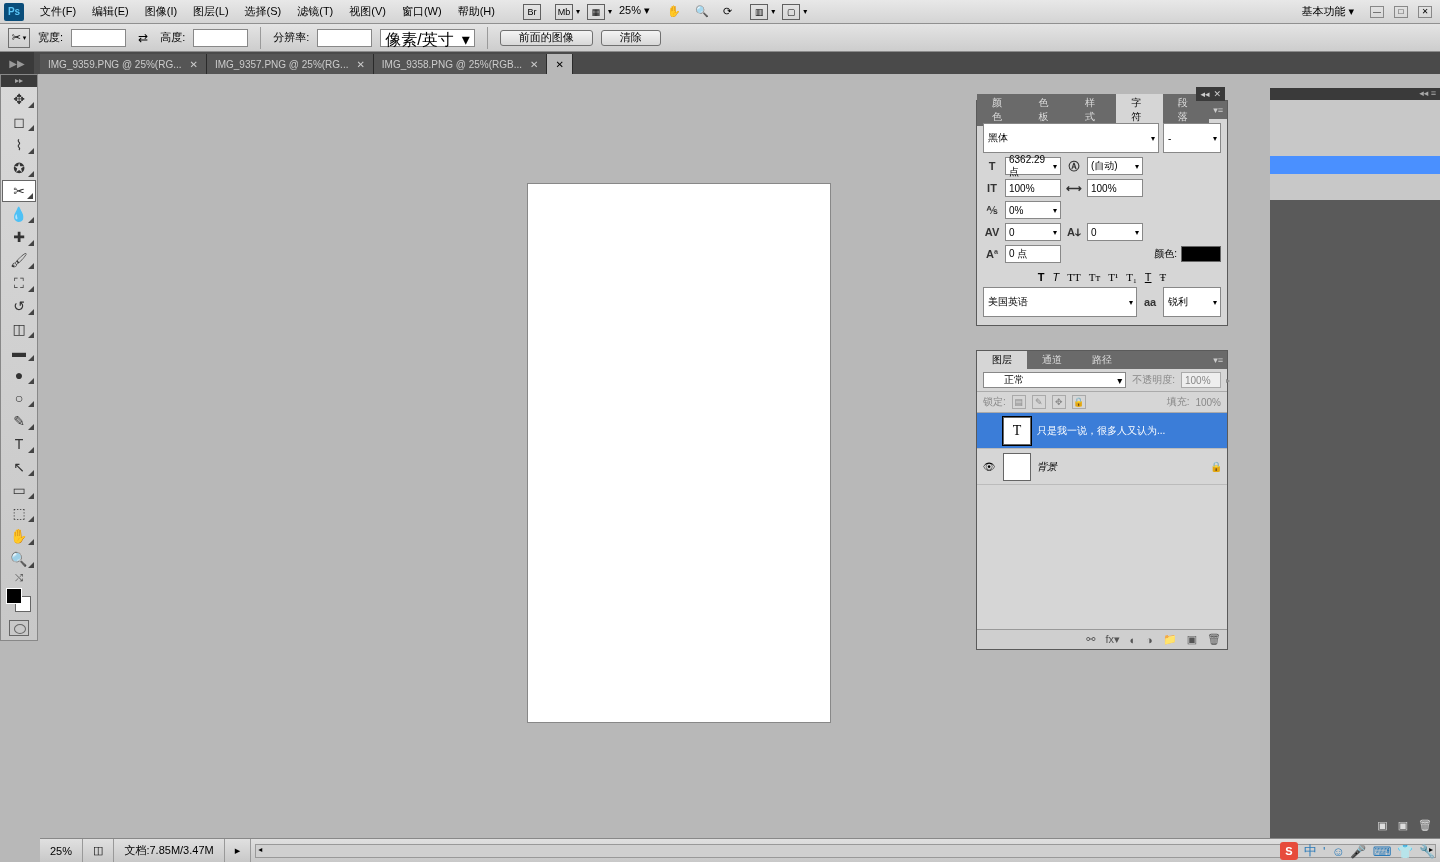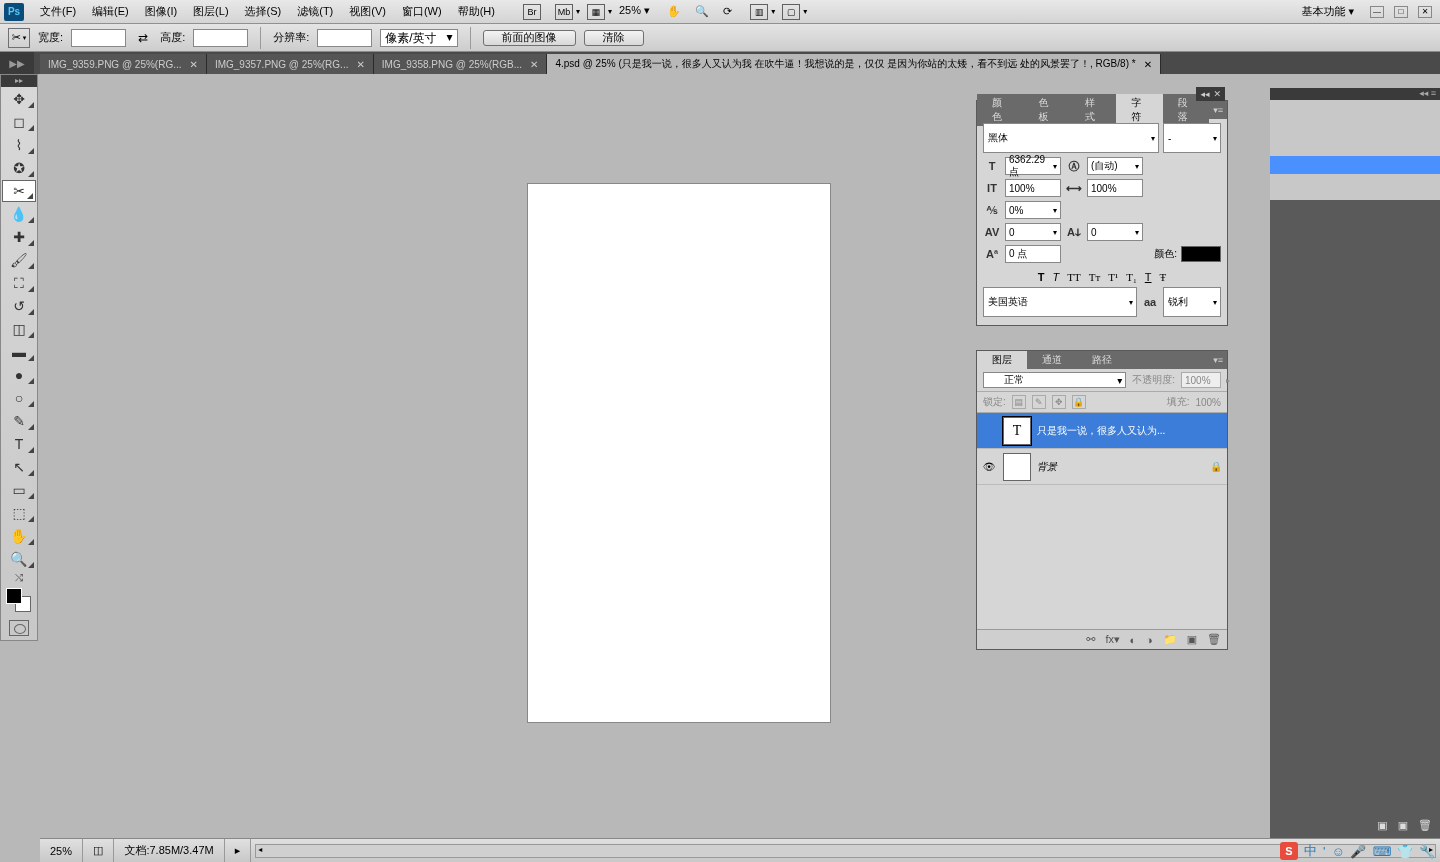--- a/index.html
+++ b/index.html
@@ -17,21 +17,21 @@
 .workspace-sel { font-size: 11px; padding: 0 6px; }
 .winbtn { width: 14px; height: 12px; border: 1px solid #888; font-size: 8px; display: flex; align-items: center; justify-content: center; }
 
 
 .optionsbar { height: 28px; background: linear-gradient(#e4e4e4,#cdcdcd); border-bottom: 1px solid #8a8a8a; display: flex; align-items: center; font-size: 11px; padding-left: 8px; gap: 8px; }
 .crop-icon-opt { width: 22px; height: 20px; border: 1px solid #707070; display: flex; align-items: center; justify-content: center; }
 .crop-icon-opt::after { content: "▾"; font-size: 7px; margin-left: 2px; }
 .opt-input { width: 55px; height: 18px; background: #fff; border: 1px solid #888; font-size: 11px; padding: 0 2px; }
 .opt-swap { font-size: 12px; padding: 0 4px; }
 .opt-sep { width: 1px; height: 22px; background: #9a9a9a; margin: 0 4px; }
-.opt-select { height: 18px; border: 1px solid #888; background: #fff; font-size: 12px; padding: 0 20px 0 4px; position: relative; }
+.opt-select { height: 18px; border: 1px solid #888; background: #fff; font-size: 16px; padding: 0 20px 0 4px; position: relative; }
 .opt-select::after { content: "▾"; position: absolute; right: 4px; }
 .opt-btn { height: 16px; padding: 0 18px; background: linear-gradient(#f4f4f4,#d8d8d8); border: 1px solid #707070; border-radius: 3px; font-size: 11px; display: flex; align-items: center; }
 
 
 .tabstrip { height: 22px; background: #4a4a4a; display: flex; align-items: flex-end; padding-left: 40px; font-size: 10px; color: #ccc; }
 .tab-handle-left { position: absolute; left: 0; top: 52px; width: 34px; height: 22px; background: #3a3a3a; display: flex; align-items: center; justify-content: center; color: #999; font-size: 10px; }
 .doc-tab { height: 20px; padding: 0 8px; display: flex; align-items: center; gap: 8px; border-right: 1px solid #2a2a2a; background: #555; }
 .doc-tab.active { background: #b8b8b8; color: #000; }
 .tab-close { font-size: 10px; }
 
@@ -171,21 +171,20 @@
     </div>
   <div class="doc-tab">
       <span>IMG_9357.PNG @ 25%(RG...</span>
       <span class="tab-close">✕</span>
     </div>
   <div class="doc-tab">
       <span>IMG_9358.PNG @ 25%(RGB...</span>
       <span class="tab-close">✕</span>
     </div>
   <div class="doc-tab active">
-      <span>4.psd @ 25% (只是我一说，很多人又认为我 在吹牛逼！我想说的是，仅仅 是因为你站的太矮，看不到远 处的风景罢了！, RGB/8) *</span>
       <span class="tab-close">✕</span>
     </div>
 </div>
 
 <div class="toolbox">
   <div class="tool-toggle">▸▸</div>
   <div class="tool tool-corner">✥</div>
   <div class="tool tool-corner">◻</div>
   <div class="tool tool-corner">⌇</div>
   <div class="tool tool-corner">✪</div>

